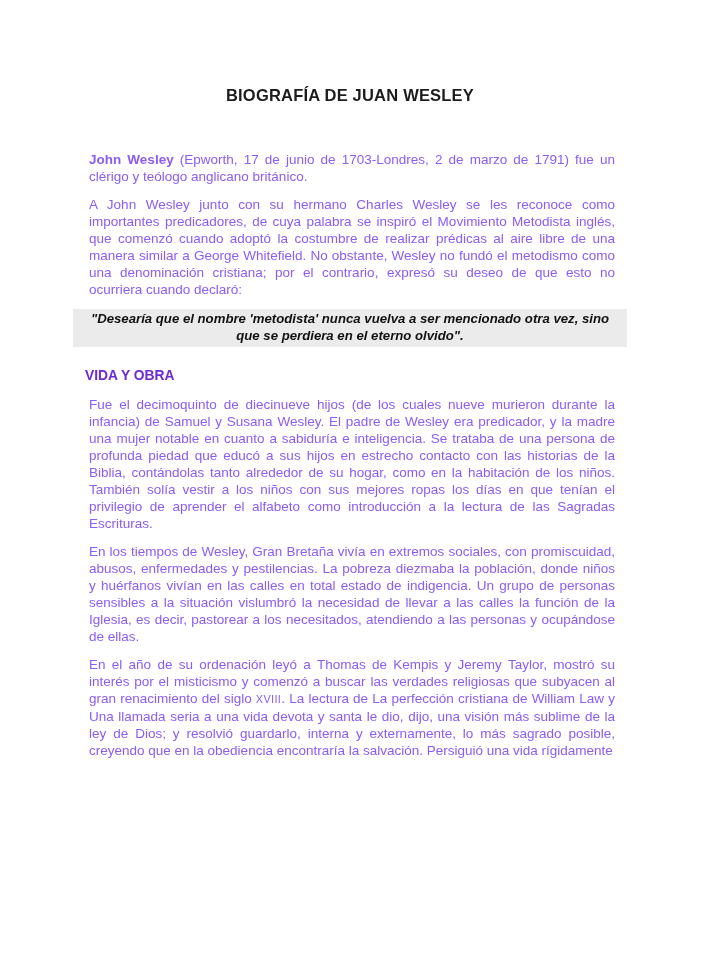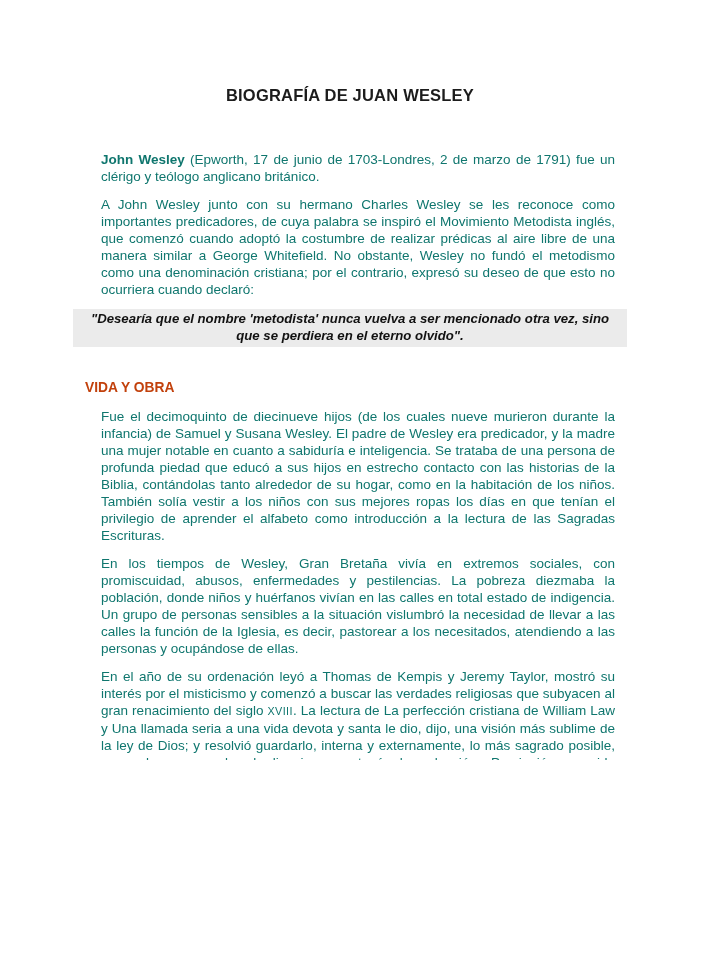--- a/index.html
+++ b/index.html
@@ -24,29 +24,29 @@
     font-weight: bold;
     text-align: center;
     letter-spacing: 0.2px;
     color: #1c1c1c;
     margin: 0 0 46px 0;
   }
   .para {
     font-size: 13.5px;
     line-height: 17px;
     text-align: justify;
-    margin: 0 0 11px 16px;
-    color: #0f766e;
+    margin: 0 0 11px 4px;
+    color: #8b5cf6;
   }
   .para.left { text-align: left; }
   .heading {
     font-size: 13.8px;
     font-weight: bold;
-    color: #c2410c;
-    margin: 33px 0 13px 0;
+    color: #6d28d9;
+    margin: 21px 0 13px 0;
   }
   .quote {
     font-size: 13.2px;
     line-height: 16.5px;
     font-weight: bold;
     font-style: italic;
     text-align: center;
     color: #111111;
     margin: 3px -12px 13px -12px;
     padding: 2px 16px 3px 16px;

